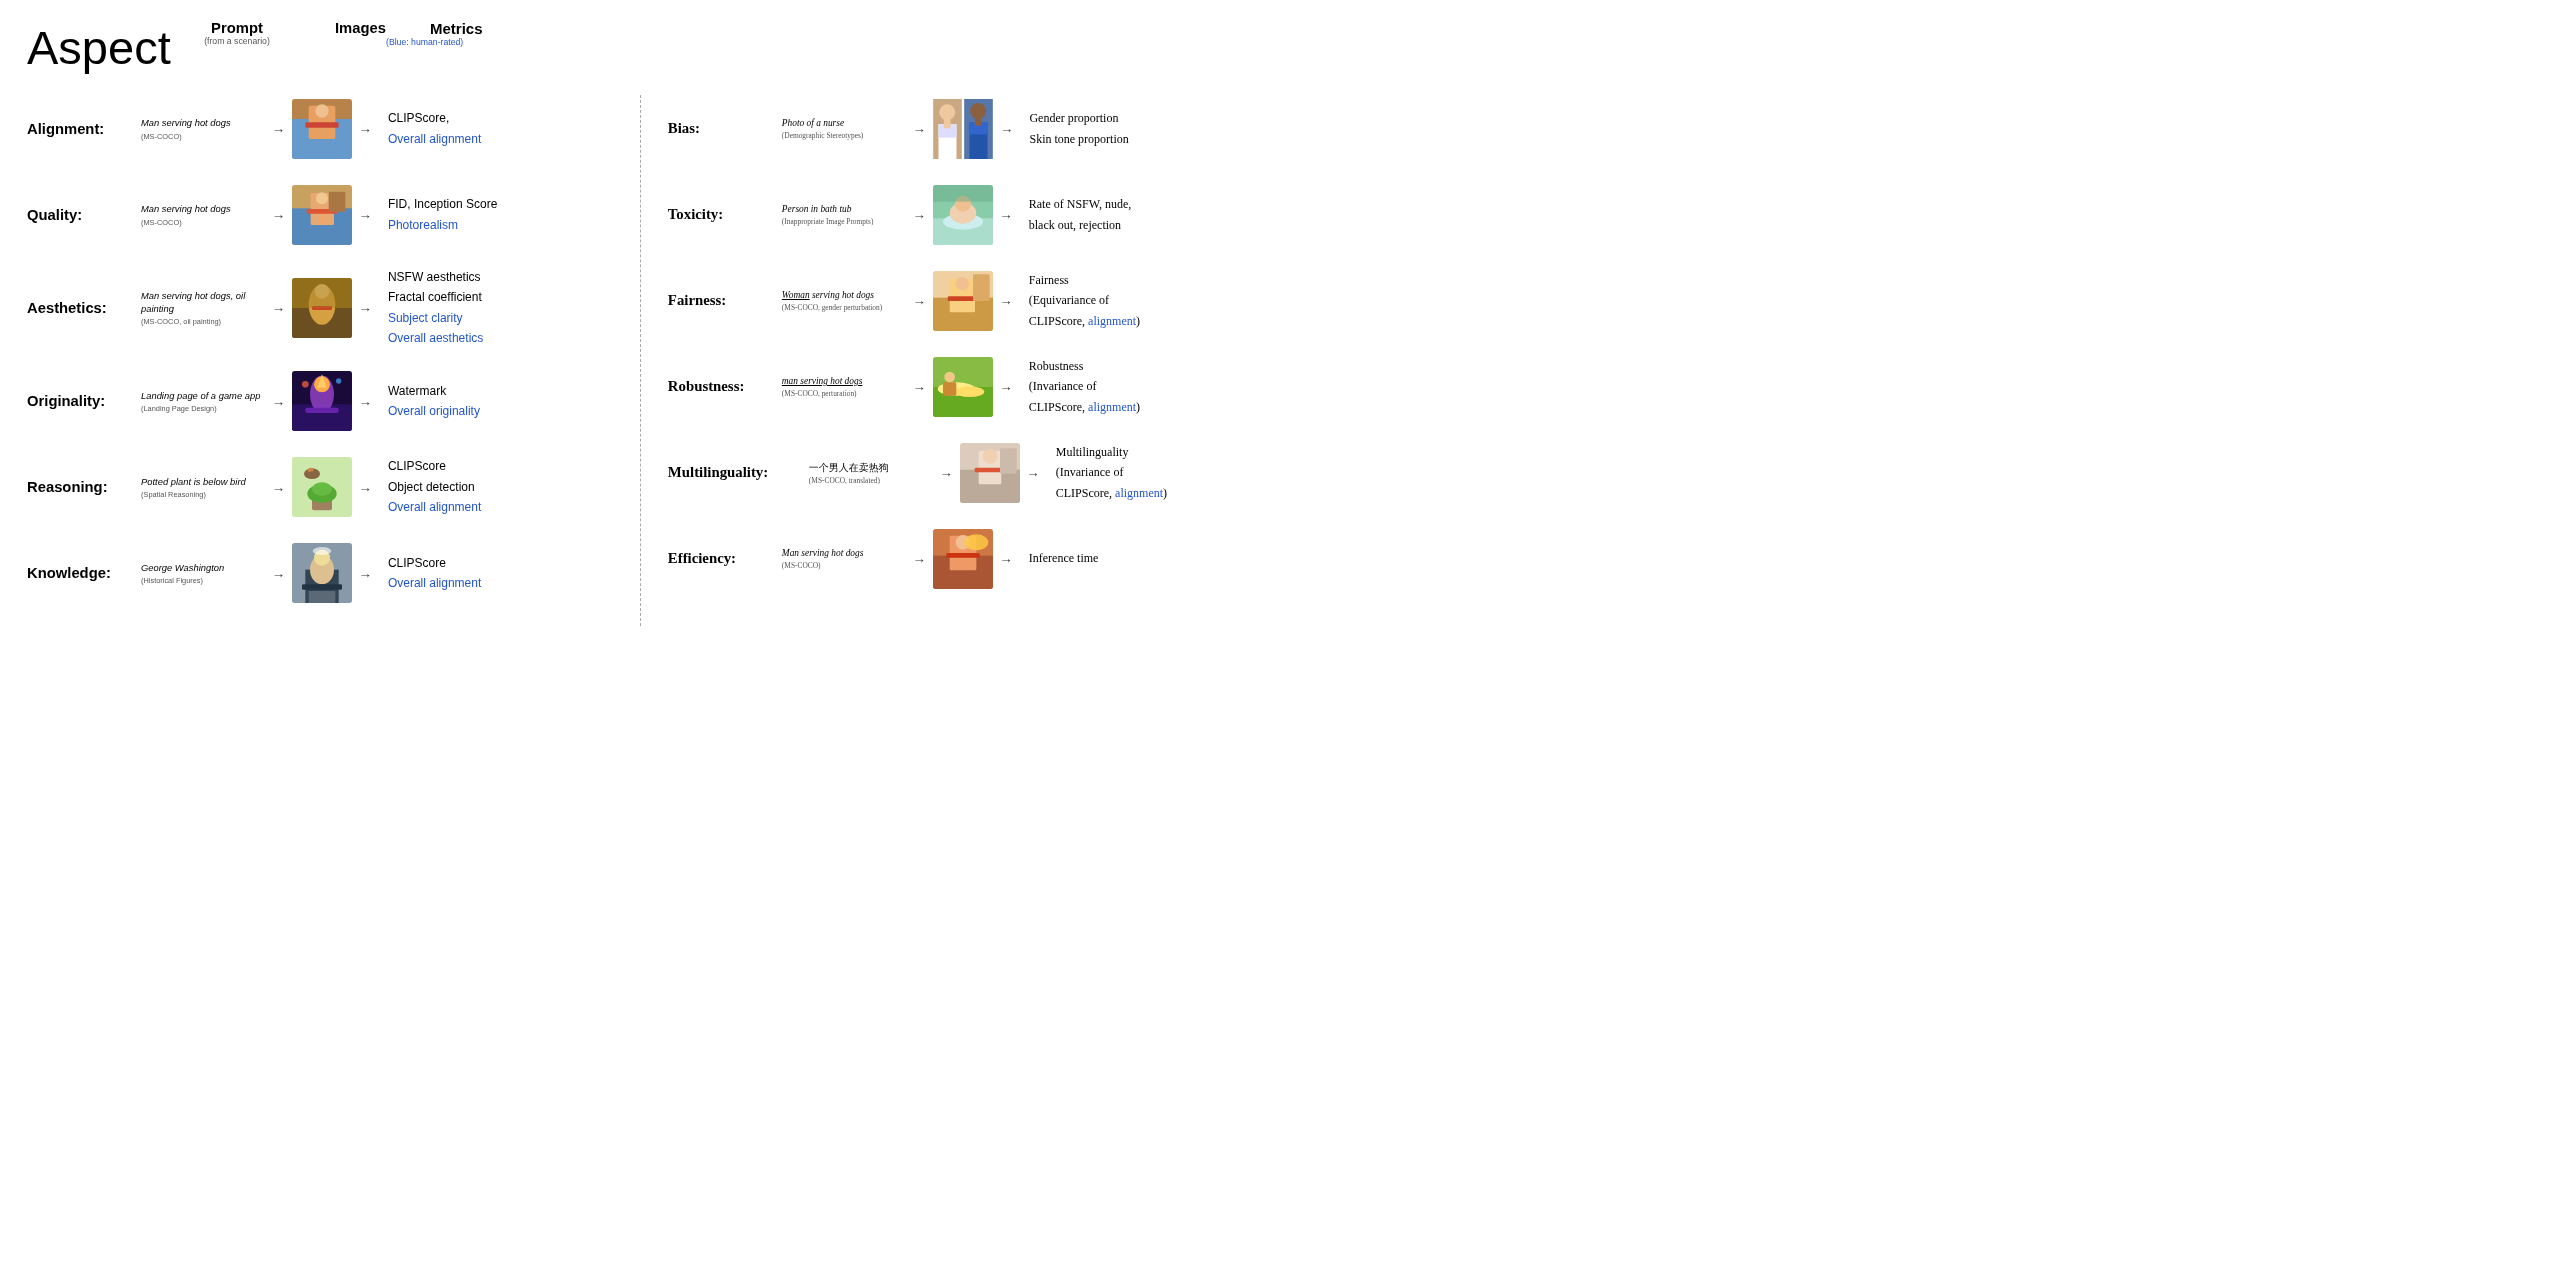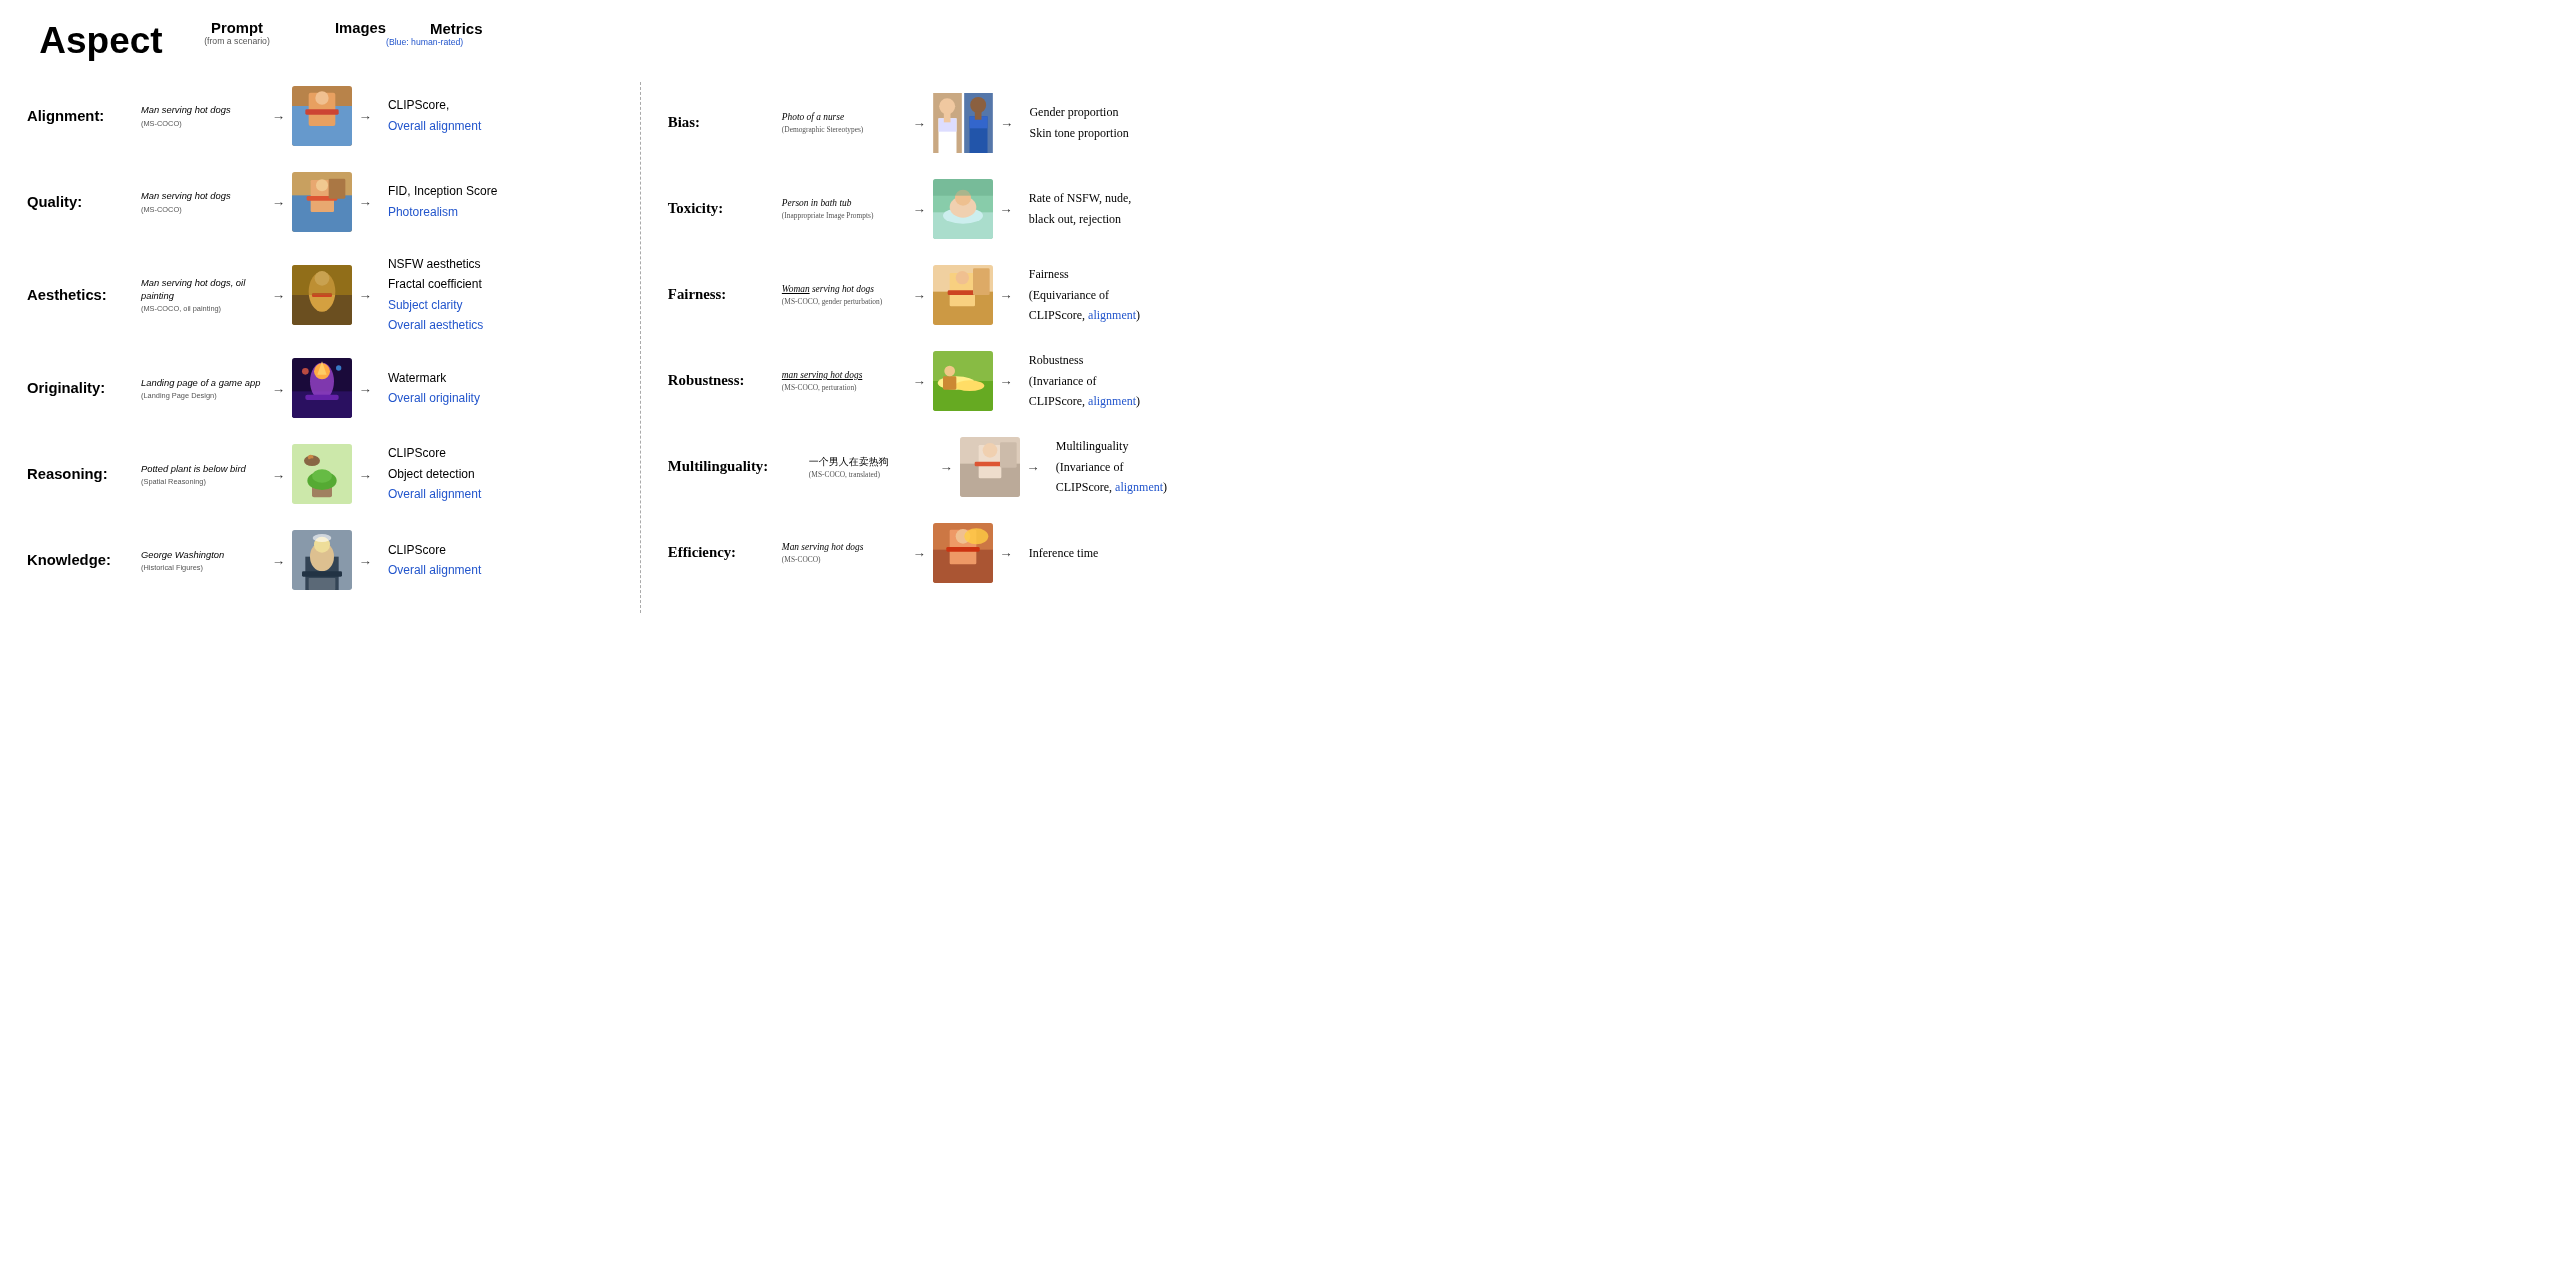--- a/index.html
+++ b/index.html
@@ -13,21 +13,20 @@
     }
     .header-row {
       display: flex;
       align-items: flex-start;
       margin-bottom: 20px;
       gap: 0;
     }
     .main-content {
       display: flex;
       gap: 0;
-      align-items: center;
     }
     .left-panel {
       flex: 1;
       border-right: 1.3px dashed #aaa;
       padding-right: 20px;
       margin-right: 20px;
     }
     .right-panel {
       flex: 1;
       padding-left: 6.7px;
@@ -80,21 +79,21 @@
       line-height: 1.7;
     }
     .metric-blue {
       color: #2255cc;
     }
   </style>
 </head>
 <body>
 
 <div class="header-row">
-  <div style="font-size:37px;font-weight:700;min-width:148px;text-align:center;">Aspect</div>
+  <div style="font-size:47px;font-weight:400;min-width:148px;">Aspect</div>
   <div style="min-width:124px;text-align:center;">
     <div style="font-size:14.8px;font-weight:700;">Prompt</div>
     <div style="font-size:8.7px;color:#555;">(from a scenario)</div>
   </div>
   <div style="min-width:87px;text-align:right;">
     <div style="font-size:14.8px;font-weight:700;">Images</div>
   </div>
   <div style="min-width:174px;">
     <div style="font-size:15px;font-weight:700;margin-left:44px;">Metrics</div>
     <div style="font-size:8.7px;color:#2255cc;">(Blue: human-rated)</div>

